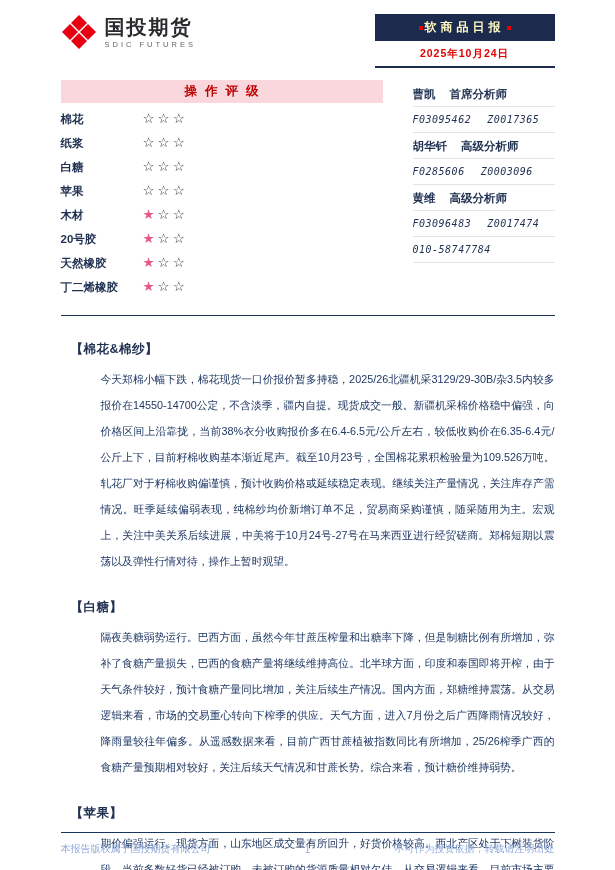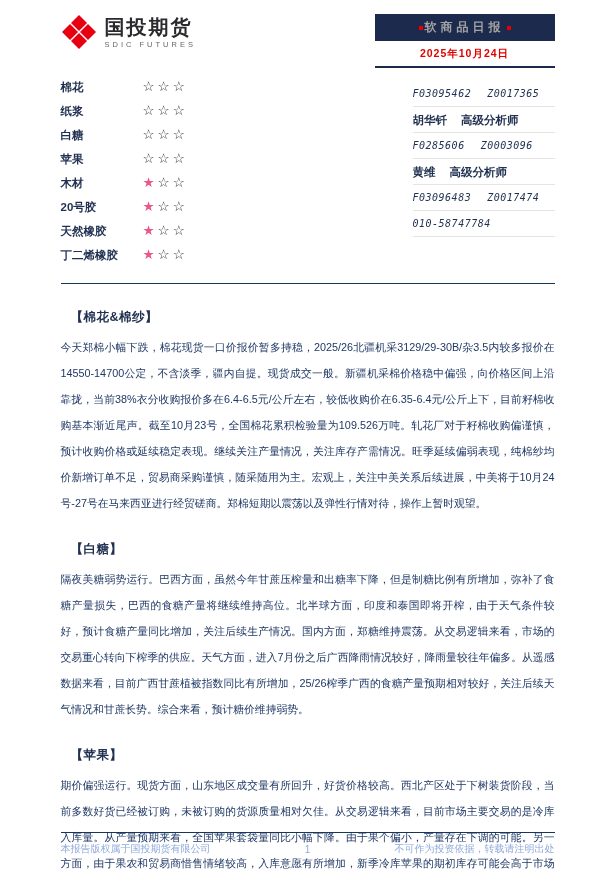--- a/index.html
+++ b/index.html
@@ -8,21 +8,21 @@
   .page { position:relative; width:554px; height:870px; margin:0 auto; background:#fff; padding:14px 30px 0 30px; overflow:hidden; }
 
   
   .top { display:flex; justify-content:space-between; align-items:flex-start; }
   .logo { display:flex; align-items:center; gap:8px; }
   .logo-mark { width:36px; height:36px; flex:0 0 auto; }
   .brand-cn { font-size:20px; font-weight:bold; color:#2a2a2e; letter-spacing:2px; line-height:1.1; }
   .brand-en { font-size:7.5px; color:#666; letter-spacing:3px; margin-top:2px; }
 
   .masthead { width:180px; }
-  .m-bar { background:#1c2a4e; color:#a3a3a3; height:27px; display:flex; align-items:center; justify-content:center; gap:2px; font-size:12px; font-weight:bold; letter-spacing:4px; }
+  .m-bar { background:#1c2a4e; color:#fef9c3; height:27px; display:flex; align-items:center; justify-content:center; gap:2px; font-size:12px; font-weight:bold; letter-spacing:4px; }
   .m-dot { width:4px; height:4px; background:#e60000; flex:0 0 auto; }
   .m-date { color:#e00000; font-weight:bold; font-size:10.5px; text-align:center; padding:6px 0 5px 0; border-bottom:2px solid #1c2a4e; letter-spacing:1px; }
 
   
   .info-grid { display:flex; margin-top:12px; }
   .ratings { width:322px; flex:0 0 auto; }
   .ratings-title { background:#f9d7dc; color:#c00000; font-weight:bold; font-size:12.5px; letter-spacing:8px; text-align:center; height:23px; line-height:23px; margin-bottom:9px; text-indent:8px; }
   .rating-row { display:flex; height:24px; }
   .r-name { width:82px; font-weight:bold; font-size:11.5px; color:#1f3050; flex:0 0 auto; }
   .stars { font-size:13.5px; letter-spacing:3px; line-height:1; }
@@ -34,21 +34,21 @@
   .a-row.bold { font-weight:bold; }
   .a-row.mono { font-family:"DejaVu Sans Mono",monospace; font-size:10px; letter-spacing:0.5px;font-style:italic; }
   .a-row.last { border-bottom:none; }
   .a-title { margin-left:14px; }
   .code2 { margin-left:16px; }
 
   .rule { border:none; border-top:1.5px solid #17365d; margin-top:11px; }
 
   
   .section h3 { color:#1f3050; font-size:12.5px; font-weight:bold; margin:25px 0 8px 10px; letter-spacing:0.5px; }
-  .section p { color:#1f3864; font-size:10.8px; line-height:26px; text-align:justify; }
+  .section p { color:#1f3864; font-size:10.8px; line-height:26px; text-align:justify;margin-left:40px; }
 
   
   .footer { position:absolute; left:30px; right:30px; bottom:14px; border-top:1px solid #17365d; padding-top:9px; display:flex; align-items:center; font-size:10px; color:#8faadc; }
   .f-left { flex:1; text-align:left; }
   .f-page { flex:0 0 auto; text-align:center; }
   .f-right { flex:1; text-align:right; }
 </style>
 </head>
 <body>
 
@@ -74,20 +74,21 @@
         <span>软商品日报</span>
         <span class="m-dot"></span>
       </div>
       <div class="m-date">2025年10月24日</div>
     </div>
   </div>
 
   <div class="info-grid">
 
     <div class="ratings">
+      <div class="ratings-title">操作评级</div>
 
       <div class="rating-row">
         <span class="r-name">棉花</span>
         <span class="stars"><span class="star-filled"></span><span class="star-hollow">☆☆☆</span></span>
       </div>
       <div class="rating-row">
         <span class="r-name">纸浆</span>
         <span class="stars"><span class="star-filled"></span><span class="star-hollow">☆☆☆</span></span>
       </div>
       <div class="rating-row">
@@ -110,20 +111,23 @@
         <span class="r-name">天然橡胶</span>
         <span class="stars"><span class="star-filled">★</span><span class="star-hollow">☆☆</span></span>
       </div>
       <div class="rating-row">
         <span class="r-name">丁二烯橡胶</span>
         <span class="stars"><span class="star-filled">★</span><span class="star-hollow">☆☆</span></span>
       </div>
     </div>
 
     <div class="analysts">
+      <div class="a-row bold">
+        <span>曹凯</span><span class="a-title">首席分析师</span>
+      </div>
       <div class="a-row mono">
         <span>F03095462</span><span class="code2">Z0017365</span>
       </div>
       <div class="a-row bold">
         <span>胡华钎</span><span class="a-title">高级分析师</span>
       </div>
       <div class="a-row mono">
         <span>F0285606</span><span class="code2">Z0003096</span>
       </div>
       <div class="a-row bold">

